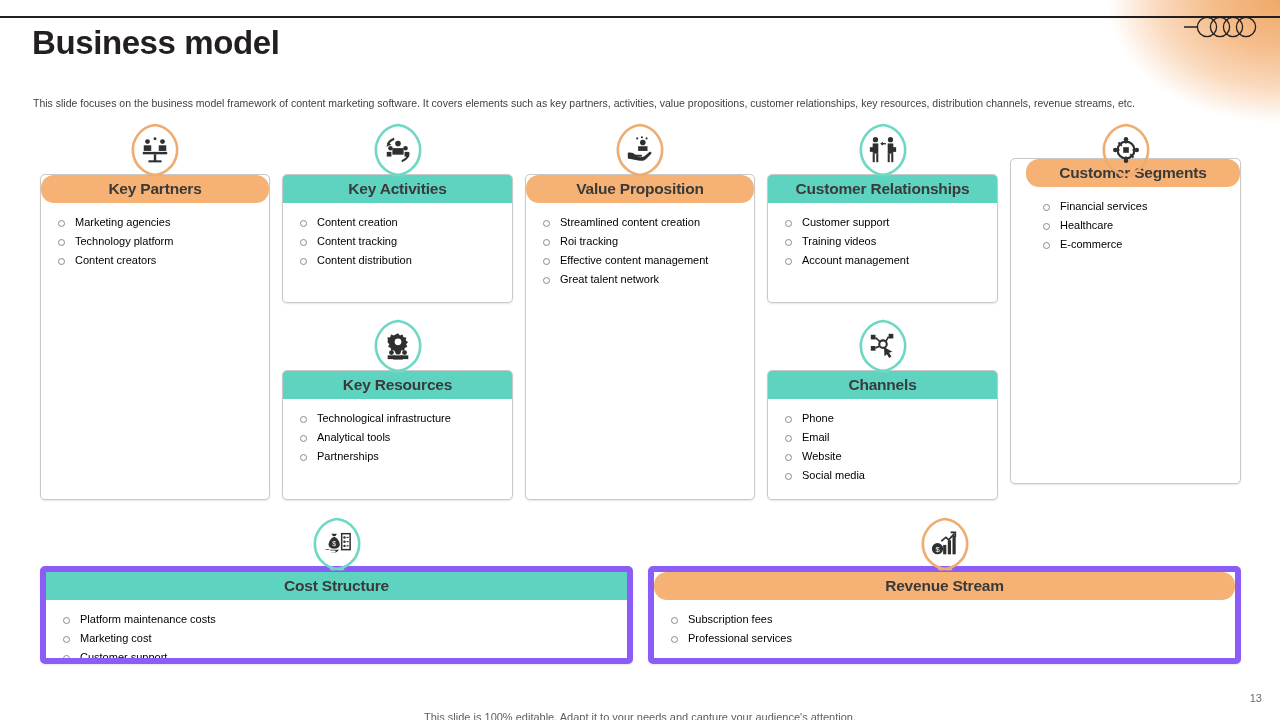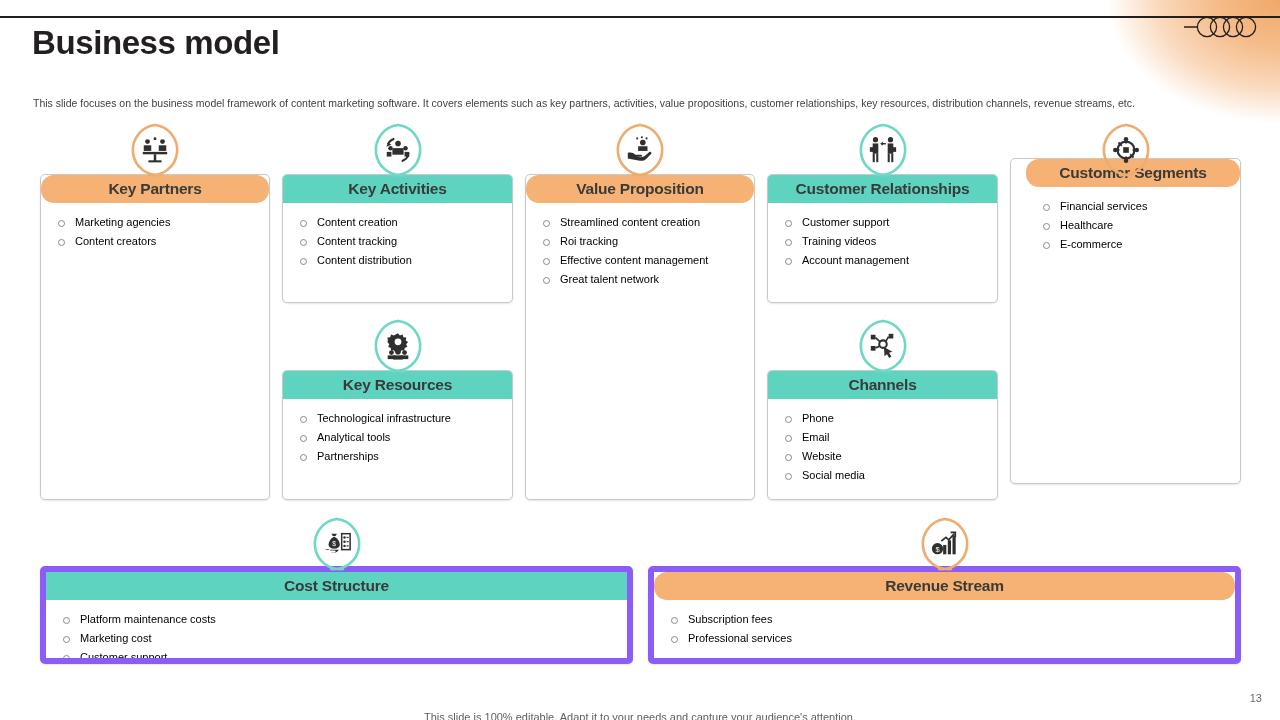--- a/index.html
+++ b/index.html
@@ -167,20 +167,21 @@
           <rect x="14.7" y="20.6" width="2.6" height="8"></rect>
           <rect x="9" y="27" width="14" height="2.2"></rect>
           <circle cx="16" cy="4" r="1.5"></circle>
         </svg>
       </div>
       <div class="card" style="top:56px; height:326px;">
         <div class="card-head head-orange">Key Partners</div>
         <div class="card-body">
           <ul class="bullets">
             <li>Marketing agencies</li>
+            <li>Technology  platform</li>
             <li>Content creators</li>
           </ul>
         </div>
       </div>
     </div>
 
     <div class="col col-2">
       <div class="badge" style="top:4px;">
         <svg class="ring" viewBox="0 0 56 56">
             <path d="M28 3 A25 25 0 1 1 22 53" fill="none" stroke="#6fd8c5" stroke-width="2.6" stroke-linecap="round"></path>

